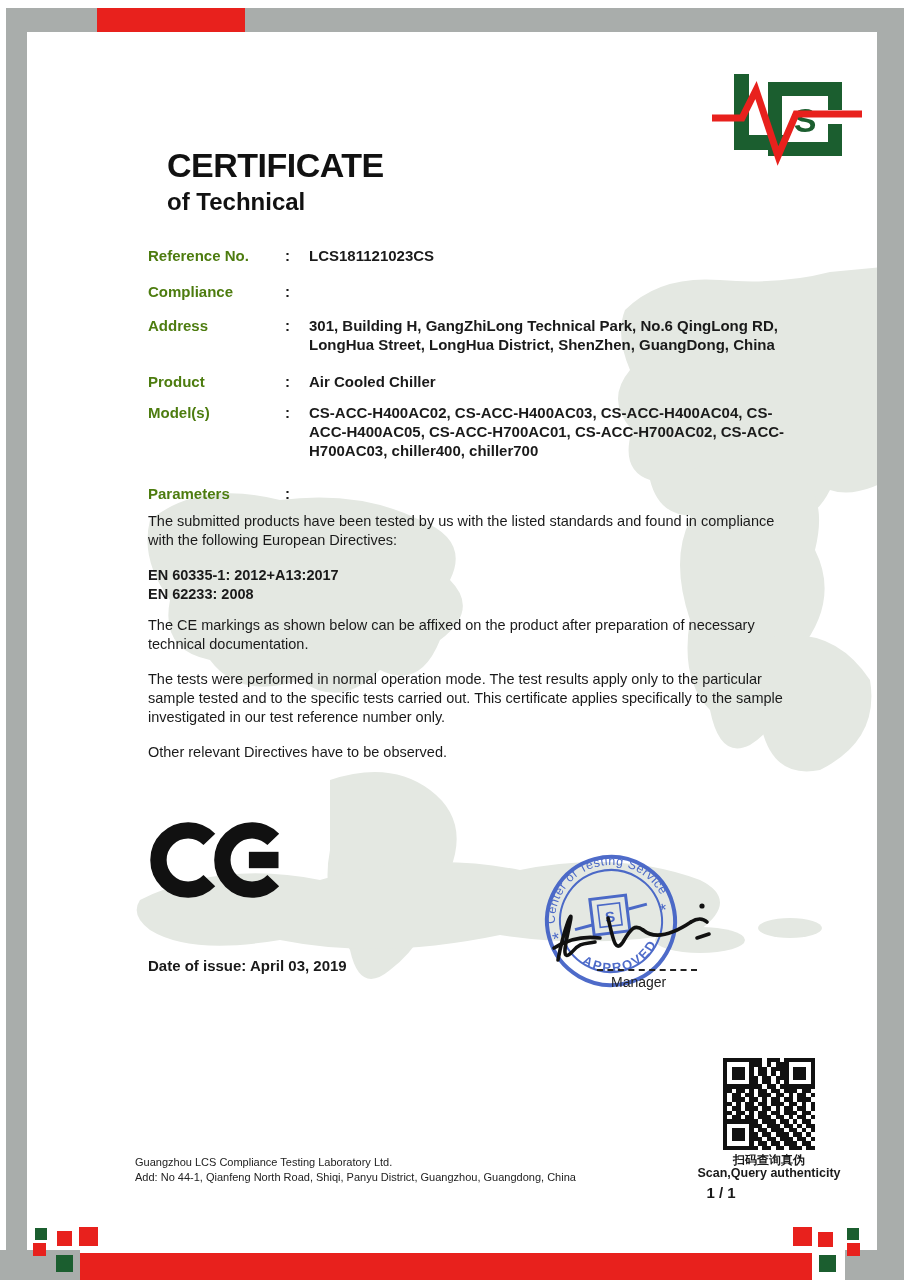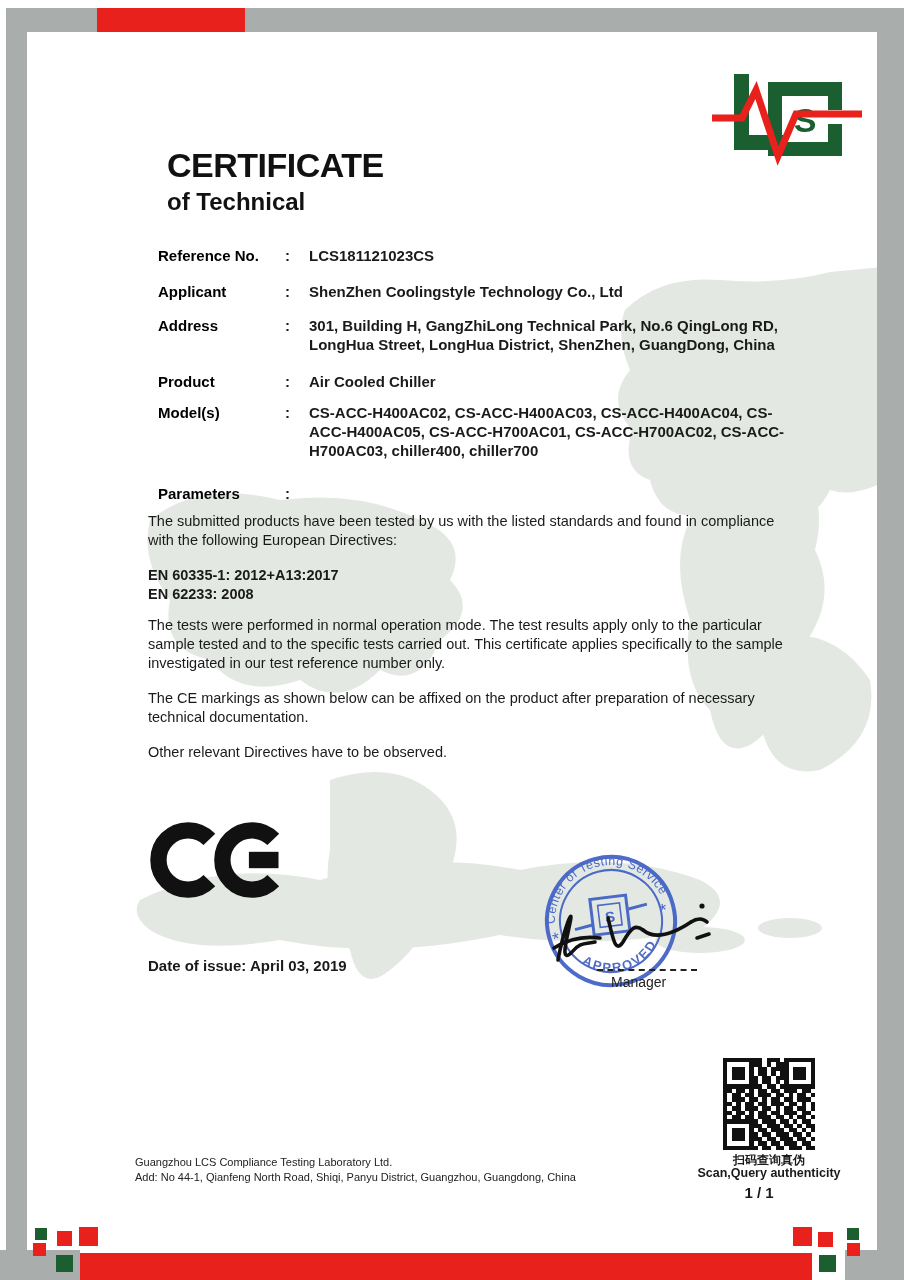--- a/index.html
+++ b/index.html
@@ -27,21 +27,21 @@
   .logo { position:absolute; left:712px; top:68px; width:150px; height:100px; z-index:2; }
 
   
   .titleblock { position:absolute; left:167px; top:146px; z-index:2; }
   .title { font-size:34px; font-weight:bold; letter-spacing:-0.5px; color:#111; }
   .subtitle { font-size:24px; font-weight:bold; margin-top:3px; color:#111; }
 
   
   .fields { position:absolute; left:148px; top:246px; width:648px; z-index:2; }
   .frow { display:grid; grid-template-columns:137px 24px 1fr; font-size:15px; font-weight:bold; line-height:19px; }
-  .frow .lbl { color:#000000;margin-left:10px; }
+  .frow .lbl { color:#4d7c0f; }
   .frow .col { text-align:left; }
   .mb17{margin-bottom:17px} .mb15{margin-bottom:15px} .mb18{margin-bottom:18px} .mb12{margin-bottom:12px} .mb24{margin-bottom:24px}
 
   
   .bodytext { position:absolute; left:148px; top:512px; width:650px; font-size:14.5px; line-height:19px; z-index:2; }
   .bodytext p { margin-bottom:16px; }
   .bodytext p.bold { font-weight:bold; }
   .bodytext p.tight { margin-bottom:12px; }
   .std { font-weight:bold; }
 
@@ -56,21 +56,21 @@
   .signature { position:absolute; left:550px; top:896px; width:168px; height:82px; z-index:4; }
   .sigline { position:absolute; left:597px; top:969px; width:100px; border-bottom:2px dashed #222; z-index:4; }
   .manager { position:absolute; left:611px; top:974px; font-size:14px; color:#222; z-index:4; }
 
   
   .qr { position:absolute; left:723px; top:1058px; width:92px; height:92px; display:grid;
         grid-template-rows:repeat(21,1fr); grid-template-columns:repeat(21,1fr); background:#fff; z-index:2; }
   .qr div { background:#111; }
   .qr-zh { position:absolute; left:698px; top:1152px; width:142px; text-align:center; font-size:12px; font-weight:bold; z-index:2; font-family:"DejaVu Sans","Liberation Sans",sans-serif; }
   .qr-en { position:absolute; left:688px; top:1166px; width:162px; text-align:center; font-size:12.5px; font-weight:bold; z-index:2; }
-  .pagenum { position:absolute; left:698px; top:1184px; width:122px; text-align:center; font-size:15px; font-weight:bold; z-index:2; }
+  .pagenum { position:absolute; left:660px; top:1184px; width:122px; text-align:center; font-size:15px; font-weight:bold; z-index:2; }
 
   .footer { position:absolute; left:135px; top:1155px; width:585px; font-size:11px; line-height:14.5px; color:#222; z-index:2; }
 </style>
 </head>
 <body>
 
 <div class="page">
 
   <svg class="map" viewBox="0 0 904 1280" aria-hidden="true">
     <path d="M625,310 Q660,275 720,280 Q780,285 830,272 L904,265 L904,470 Q860,500 830,490 Q810,530 770,520 Q720,555 700,515 Q660,520 650,480 Q620,470 632,430 Q605,400 630,370 Q615,335 625,310 Z"></path>
@@ -116,23 +116,22 @@
     <div class="subtitle">of Technical</div>
   </div>
 
   <div class="fields">
     <div class="frow mb17">
       <span class="lbl">Reference No.</span>
       <span class="col">:</span>
       <span class="val">LCS181121023CS</span>
     </div>
     <div class="frow mb15">
-      <span class="lbl">Applicant</span>
+      <span class="lbl">Compliance</span>
       <span class="col">:</span>
-      <span class="val">ShenZhen Coolingstyle Technology Co., Ltd</span>
     </div>
     <div class="frow mb18">
       <span class="lbl">Address</span>
       <span class="col">:</span>
       <span class="val">301, Building H, GangZhiLong Technical Park, No.6 QingLong RD, LongHua Street, LongHua District, ShenZhen, GuangDong, China</span>
     </div>
     <div class="frow mb12">
       <span class="lbl">Product</span>
       <span class="col">:</span>
       <span class="val">Air Cooled Chiller</span>
@@ -147,22 +146,22 @@
       <span class="col">:</span>
     </div>
   </div>
 
   <div class="bodytext">
     <p>The submitted products have been tested by us with the listed standards and found in compliance with the following European Directives:</p>
     <p class="tight">
       <span class="std">EN 60335-1: 2012+A13:2017</span><br>
       <span class="std">EN 62233: 2008</span>
     </p>
+    <p>The CE markings as shown below can be affixed on the product after preparation of necessary technical documentation.</p>
     <p>The tests were performed in normal operation mode. The test results apply only to the particular sample tested and to the specific tests carried out. This certificate applies specifically to the sample investigated in our test reference number only.</p>
-    <p>The CE markings as shown below can be affixed on the product after preparation of necessary technical documentation.</p>
     <p>Other relevant Directives have to be observed.</p>
   </div>
 
   <svg class="ce" viewBox="0 0 195 108" aria-hidden="true">
     <path d="M81.3 80.4 A38 38 0 1 1 81.3 27.6"></path>
     <path d="M163.3 80.4 A38 38 0 1 1 163.3 27.6"></path>
     <path d="M132 54 H170"></path>
   </svg>
 
   <div class="date">Date of issue: April 03, 2019</div>

